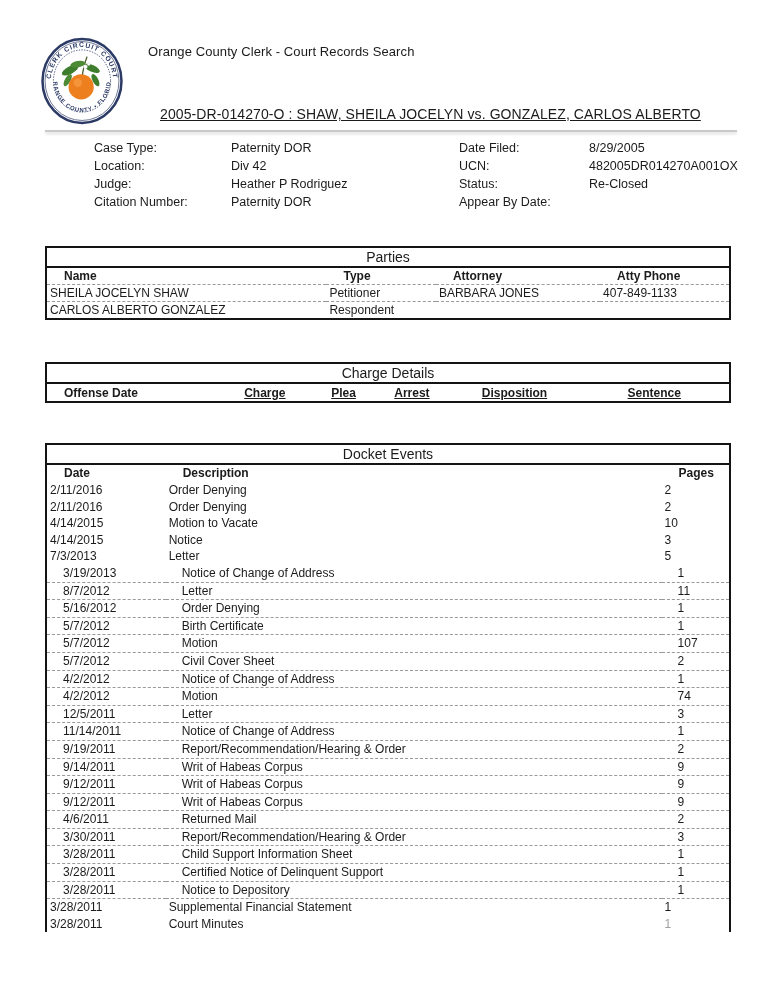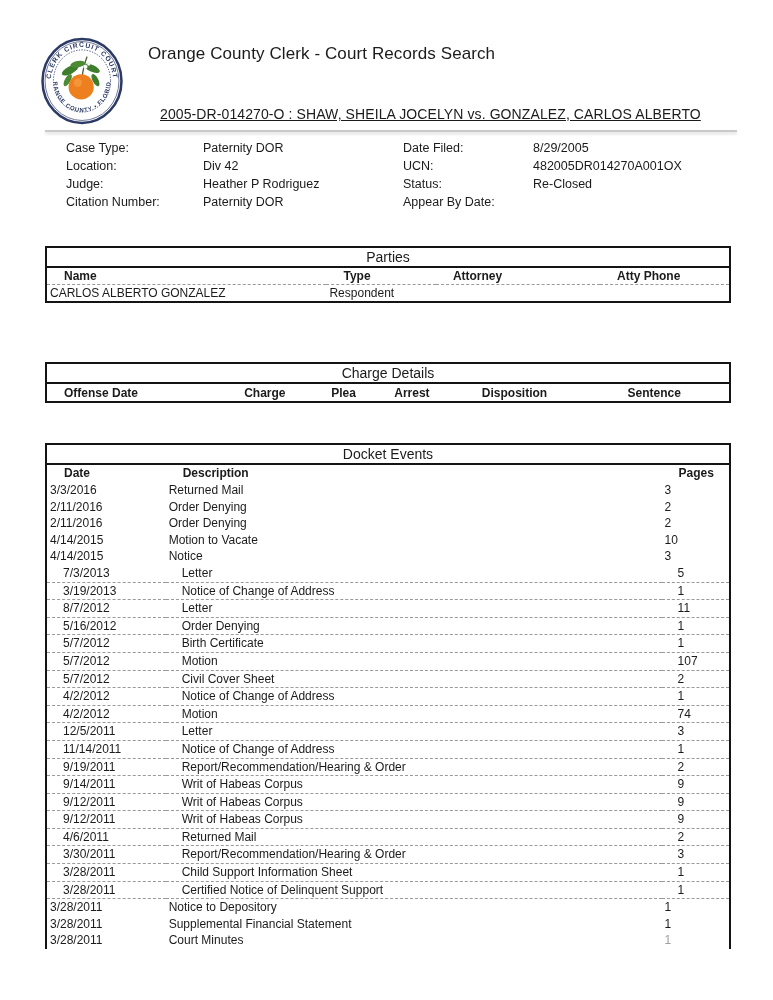--- a/index.html
+++ b/index.html
@@ -4,29 +4,29 @@
 <style>
   html,body{margin:0;padding:0;}
   body{
     width:773px;height:1000px;position:relative;overflow:hidden;
     background:#ffffff;
     font-family:"Liberation Sans","DejaVu Sans",sans-serif;
     color:#1b1b1b;
   }
   
   .seal{position:absolute;left:40px;top:36px;}
-  .app-title{position:absolute;left:148px;top:44px;font-size:17px;letter-spacing:.1px;}
+  .app-title{position:absolute;left:148px;top:44px;font-size:13px;letter-spacing:.1px;}
   .case-title{position:absolute;left:160px;top:106px;font-size:14px;letter-spacing:.1px;text-decoration:underline;}
   .header-divider{
     position:absolute;left:45px;top:130px;width:692px;height:2px;
     background:#c9c9c9;box-shadow:0 2px 3px rgba(0,0,0,.15);
   }
   
   .case-details{position:absolute;left:66px;top:139px;width:660px;display:flex;}
-  .cd-col{display:grid;grid-auto-rows:18px;font-size:12.5px;}
+  .cd-col{display:grid;grid-auto-rows:18px;font-size:12.5px;margin-left:28px;}
   .cd-col.left{grid-template-columns:137px 200px;}
   .cd-col.right{grid-template-columns:130px 210px;}
   .cd-label,.cd-value{white-space:nowrap;line-height:18px;}
   
   table.sect{
     position:absolute;left:45px;width:686px;
     border-collapse:collapse;table-layout:fixed;
     border:2px solid #141414;
     font-size:12px;
   }
@@ -39,21 +39,21 @@
     font-weight:700;text-align:left;height:16px;padding:0 17px;line-height:16px;
   }
   tbody td{height:16px;padding:0 3px;line-height:16px;}
   
   #parties-table{top:246px;border-radius:10px;}
   #parties-table .col-head th{border-bottom:1px dashed #9a9a9a;}
   #parties-table tbody tr td{border-bottom:1px dashed #9a9a9a;}
   
   #charge-table{top:362px;}
   #charge-table .col-head th{height:17px;}
-  #charge-table .col-head th:not(:first-child){text-align:center;}
+  #charge-table .col-head th:not(:first-child){text-align:center;text-decoration:underline;}
   
   #docket-table{top:443px;border-bottom:none;}
   #docket-table .col-head th{height:17px;line-height:17px;}
   #docket-table tbody td{height:16.6px;line-height:16.6px;padding:0 3px;}
   #docket-table tbody tr:nth-child(n+6):nth-child(-n+24) td{
     border-bottom:1px dashed #9a9a9a;
     padding-left:16px;
   }
   #docket-table tbody tr:last-child td:last-child{color:#a0a0a0;}
 </style>
@@ -130,20 +130,26 @@
     </tr>
     <tr class="col-head">
         <th>Name</th>
         <th>Type</th>
         <th>Attorney</th>
         <th>Atty Phone</th>
       </tr>
   </thead>
   <tbody>
       <tr>
+        <td>SHEILA JOCELYN SHAW</td>
+        <td>Petitioner</td>
+        <td>BARBARA JONES</td>
+        <td>407-849-1133</td>
+      </tr>
+      <tr>
         <td>CARLOS ALBERTO GONZALEZ</td>
         <td>Respondent</td>
         <td></td>
         <td></td>
       </tr>
     </tbody>
 </table>
 
 <table class="sect" id="charge-table">
   <colgroup>
@@ -181,25 +187,20 @@
       <th colspan="3">Docket Events</th>
     </tr>
     <tr class="col-head">
         <th>Date</th>
         <th>Description</th>
         <th>Pages</th>
       </tr>
   </thead>
   <tbody>
       <tr>
-        <td>3/3/2016</td>
-        <td>Returned Mail</td>
-        <td>3</td>
-      </tr>
-      <tr>
         <td>2/11/2016</td>
         <td>Order Denying</td>
         <td>2</td>
       </tr>
       <tr>
         <td>2/11/2016</td>
         <td>Order Denying</td>
         <td>2</td>
       </tr>
       <tr>

